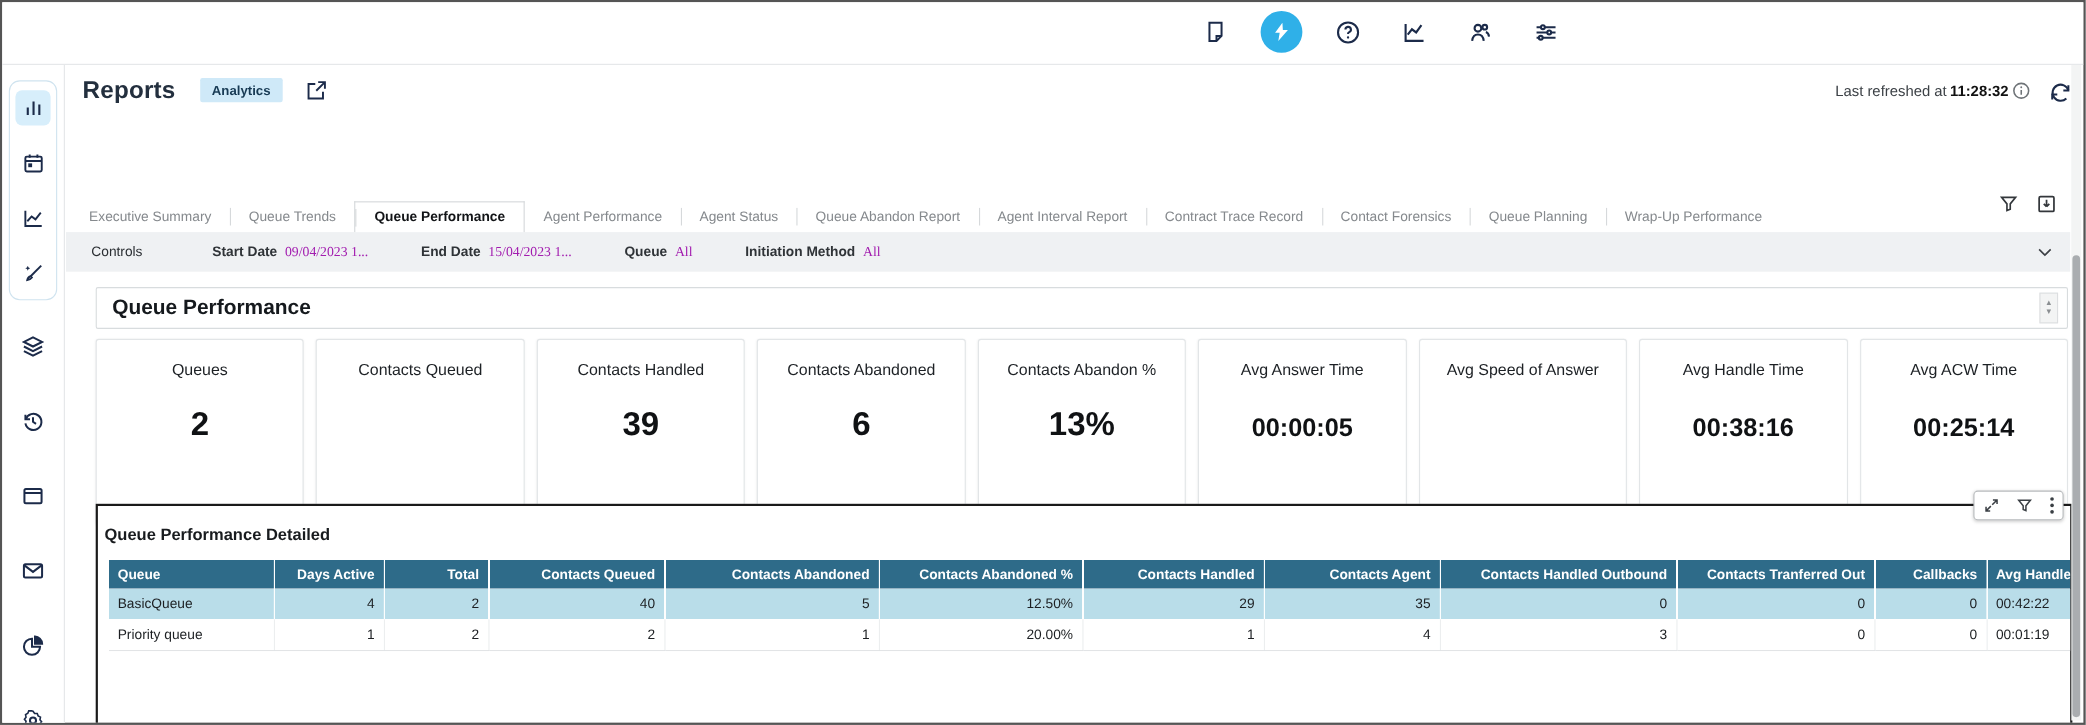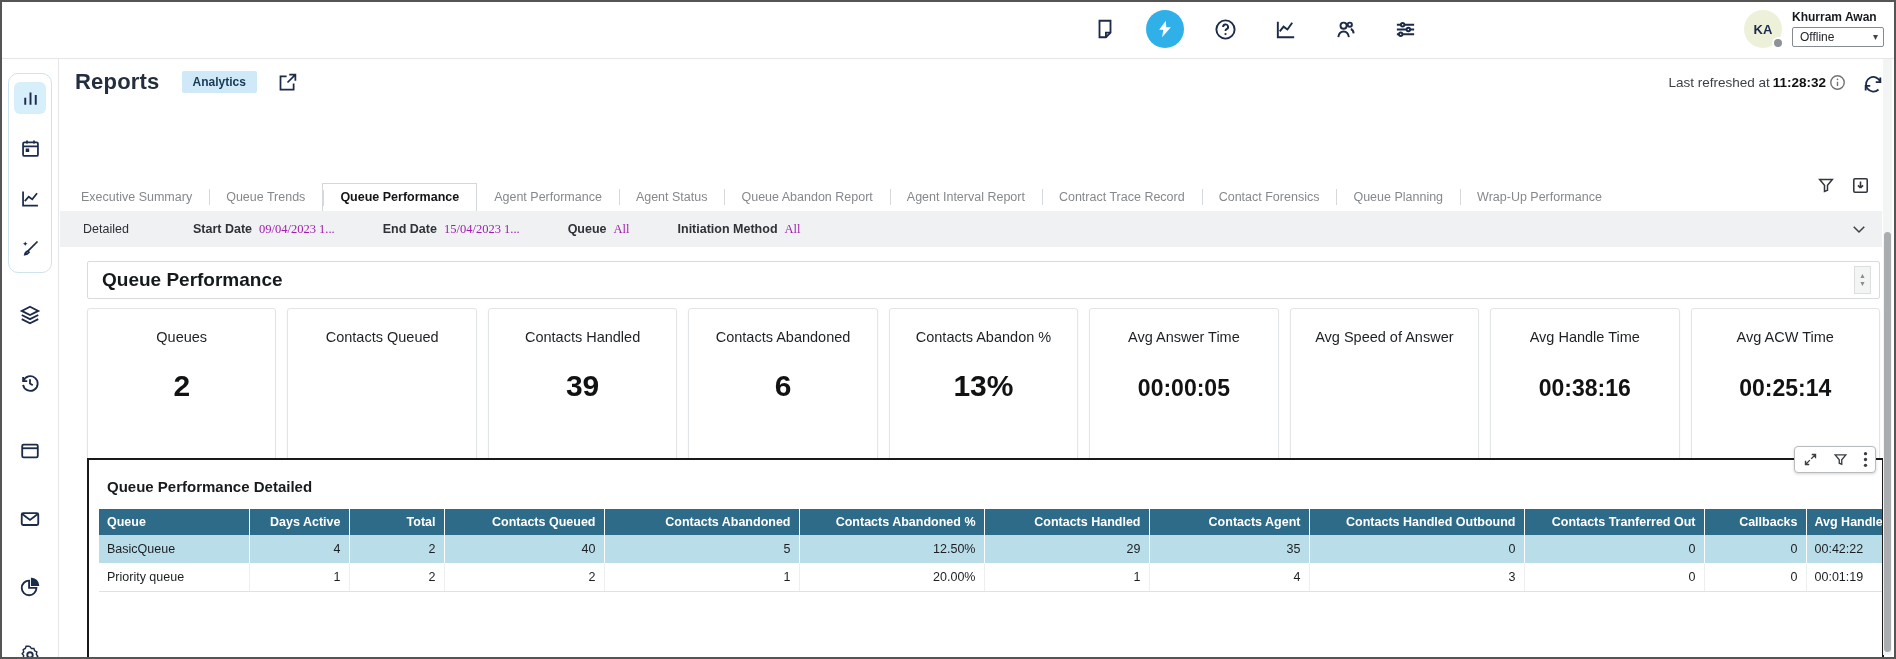--- a/index.html
+++ b/index.html
@@ -64,21 +64,21 @@
 
   
   .cards { position:absolute; left:85px; top:306px; width:1793px; height:169px; display:flex; gap:11px; z-index:2; }
   .card { flex:1 1 0; background:#fff; border:1px solid #e2e5e7; border-radius:3px; box-shadow:0 1px 2px rgba(0,0,0,.05); text-align:center; padding-top:20px; }
   .card-label { font-size:14.5px; color:#1d2125; }
   .card-value { margin-top:24px; font-size:30px; font-weight:bold; color:#101214; }
   .card-value.time { font-size:23px; margin-top:30px; }
 
   
   .detail-panel { position:absolute; left:85px; top:456px; width:1797px; height:201px; background:#fff; border:2px solid #1a1a1a; z-index:2; }
-  .detail-title { margin:18px 0 14px 18px; font-size:15px; font-weight:bold; color:#181b1e; }
+  .detail-title { margin:18px 0 14px 6px; font-size:15px; font-weight:bold; color:#181b1e; }
   .pill-toolbar { position:absolute; top:-14px; right:6px; width:82px; height:27px; background:#fff; border:1px solid #b9bcbe; border-radius:4px; box-shadow:0 1px 3px rgba(0,0,0,.18); display:flex; align-items:center; justify-content:space-around; color:#3a3f44; z-index:6; }
   .pill-toolbar > div { cursor:pointer; display:flex; align-items:center; }
   .table-wrap { margin-left:10px; width:1783px; overflow:hidden; }
   table { border-collapse:collapse; table-layout:fixed; width:1847px; font-size:12.5px; }
   th { background:#2e6b89; color:#fff; font-weight:bold; text-align:right; padding:6px 8px; border-right:1px solid rgba(255,255,255,.45); white-space:nowrap; overflow:hidden; }
   th.first { text-align:left; }
   th.clip { text-align:left; }
   td { text-align:right; padding:7px 8px; color:#1c1f22; white-space:nowrap; overflow:hidden; }
   td.first { text-align:left; }
   td.clip { text-align:left; }
@@ -130,33 +130,20 @@
       </div>
       <div class="tb-icon">
         <svg width="23" height="23" viewBox="0 0 24 24" fill="none" stroke="currentColor" stroke-width="2">
             <path d="M3 7h18M3 12h18M3 17h18"></path>
             <circle cx="9" cy="7" r="1.8" fill="#fff"></circle>
             <circle cx="15" cy="12" r="1.8" fill="#fff"></circle>
             <circle cx="7" cy="17" r="1.8" fill="#fff"></circle>
           </svg>
       </div>
     </div>
-    <div class="user-block">
-      <div class="avatar">
-        <span>KA</span>
-        <span class="dot"></span>
-      </div>
-      <div class="user-meta">
-        <span class="user-name">Khurram Awan</span>
-        <div class="status-select">
-          <span>Offline</span>
-          <span class="chev">▾</span>
-        </div>
-      </div>
-    </div>
   </div>
 
   <div class="sidebar">
     <div class="hamburger">
       <svg width="24" height="20" viewBox="0 0 24 20" fill="none" stroke="currentColor" stroke-width="2.4">
           <path d="M1 3h22M1 10h22M1 17h22"></path>
         </svg>
     </div>
     <div class="side-group">
       <div class="s-icon active">
@@ -278,21 +265,21 @@
     <div class="tab">Agent Status</div>
     <div class="tab">Queue Abandon Report</div>
     <div class="tab">Agent Interval Report</div>
     <div class="tab">Contract Trace Record</div>
     <div class="tab">Contact Forensics</div>
     <div class="tab">Queue Planning</div>
     <div class="tab">Wrap-Up Performance</div>
   </div>
 
   <div class="controls">
-    <span class="controls-label">Detailed</span>
+    <span class="controls-label">Controls</span>
     <span class="filter-group">
       <span class="filter-label">Start Date</span>
       <span class="filter-value">09/04/2023 1...</span>
     </span>
     <span class="filter-group">
       <span class="filter-label">End Date</span>
       <span class="filter-value">15/04/2023 1...</span>
     </span>
     <span class="filter-group">
       <span class="filter-label">Queue</span>

